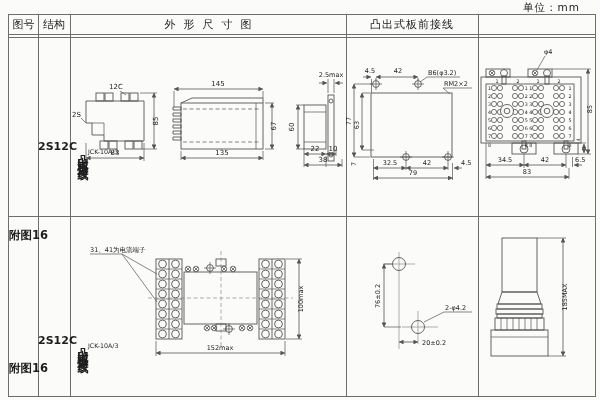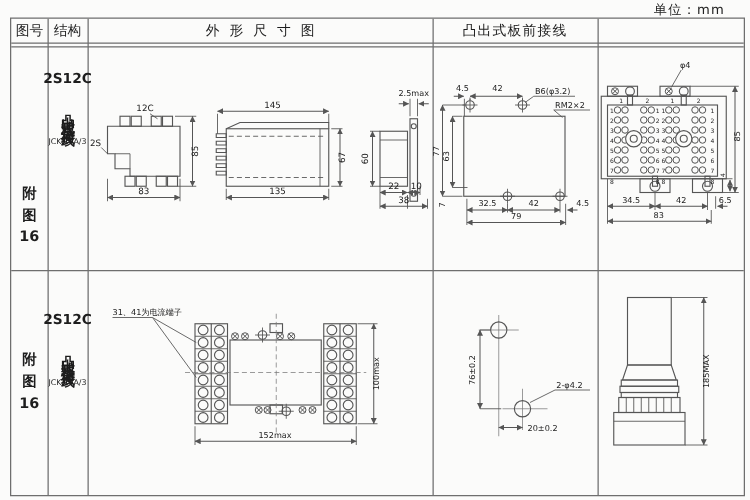--- a/index.html
+++ b/index.html
@@ -6,21 +6,21 @@
   .sheet{position:relative;width:600px;height:400px;background:#fbfbfa;overflow:hidden;
          font-family:"DejaVu Sans","Liberation Sans",sans-serif;color:#1d1d1d}
   .unit{position:absolute;top:1px;right:20px;font-size:10.5px;letter-spacing:1px;color:#222}
   .tbl{position:absolute;left:8px;top:14px;width:586px;height:381px;border:1px solid #6e6e6e}
   .vln{position:absolute;top:0;bottom:0;width:1px;background:#6e6e6e}
   .hln{position:absolute;left:0;right:0;height:1px;background:#6e6e6e}
   .hcell{position:absolute;top:0;height:19px;display:flex;align-items:center;justify-content:center;
          font-size:11px;font-weight:normal;white-space:nowrap}
   .sp8{letter-spacing:8px;text-indent:8px}
   .sp1{letter-spacing:1px}
-  .cell{position:absolute;display:flex;flex-direction:column;align-items:center}
+  .cell{position:absolute;display:flex;flex-direction:row;align-items:center}
   .figch{font-size:11.5px;font-weight:bold;line-height:1;margin-bottom:6px}
   .model{font-size:11px;font-weight:bold;line-height:1}
   .vtext{writing-mode:vertical-rl;text-orientation:upright;letter-spacing:2.5px;
          font-size:11px;font-weight:bold;margin-top:14px;line-height:1}
   .code{font-size:6.3px;margin-top:10px;white-space:nowrap}
   svg.draw{position:absolute;overflow:visible}
   .ln{fill:none;stroke:#555;stroke-width:0.9}
   .thin{fill:none;stroke:#555;stroke-width:0.7}
   .cl{fill:none;stroke:#7a7a7a;stroke-width:0.6}
   .dsh{stroke-dasharray:4 2.5}

